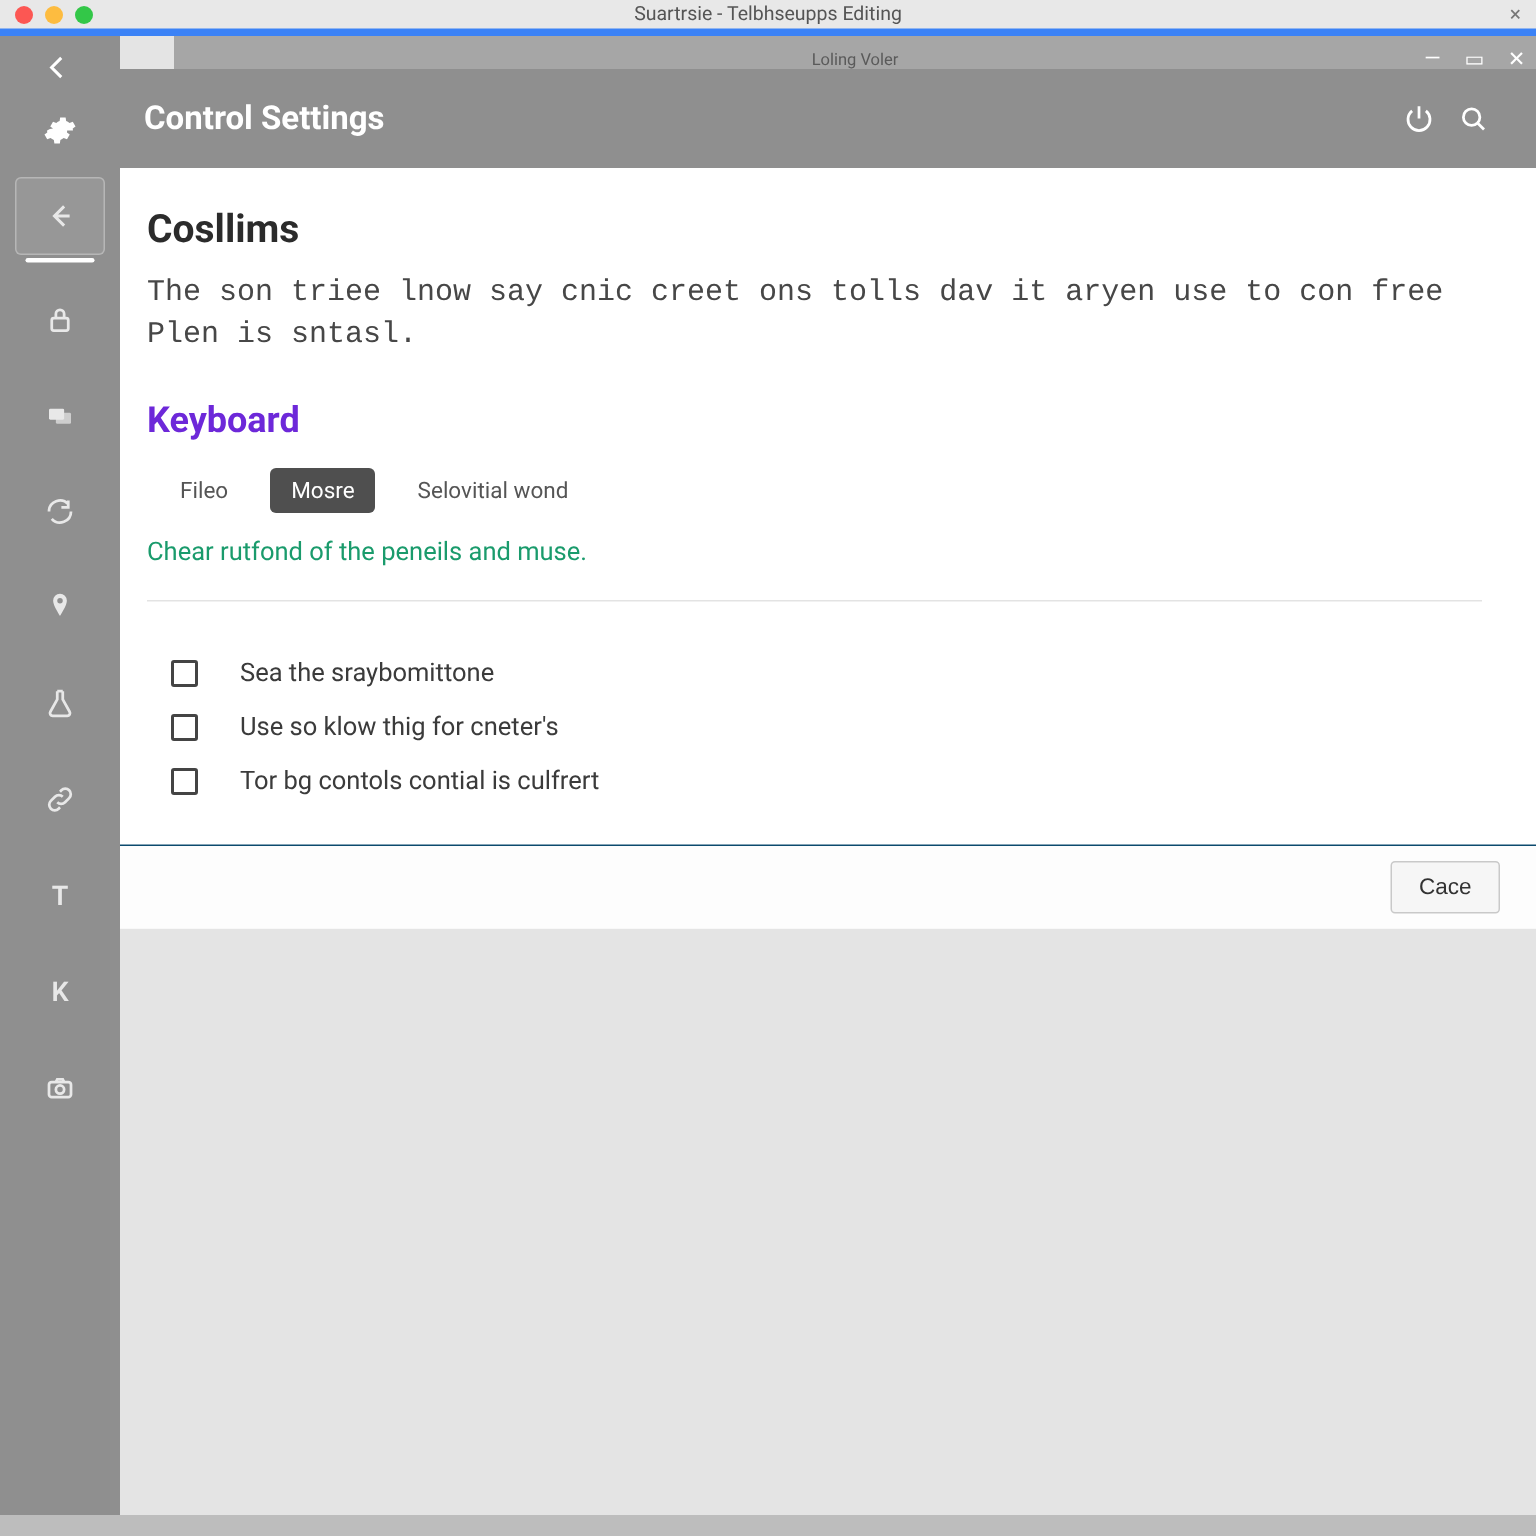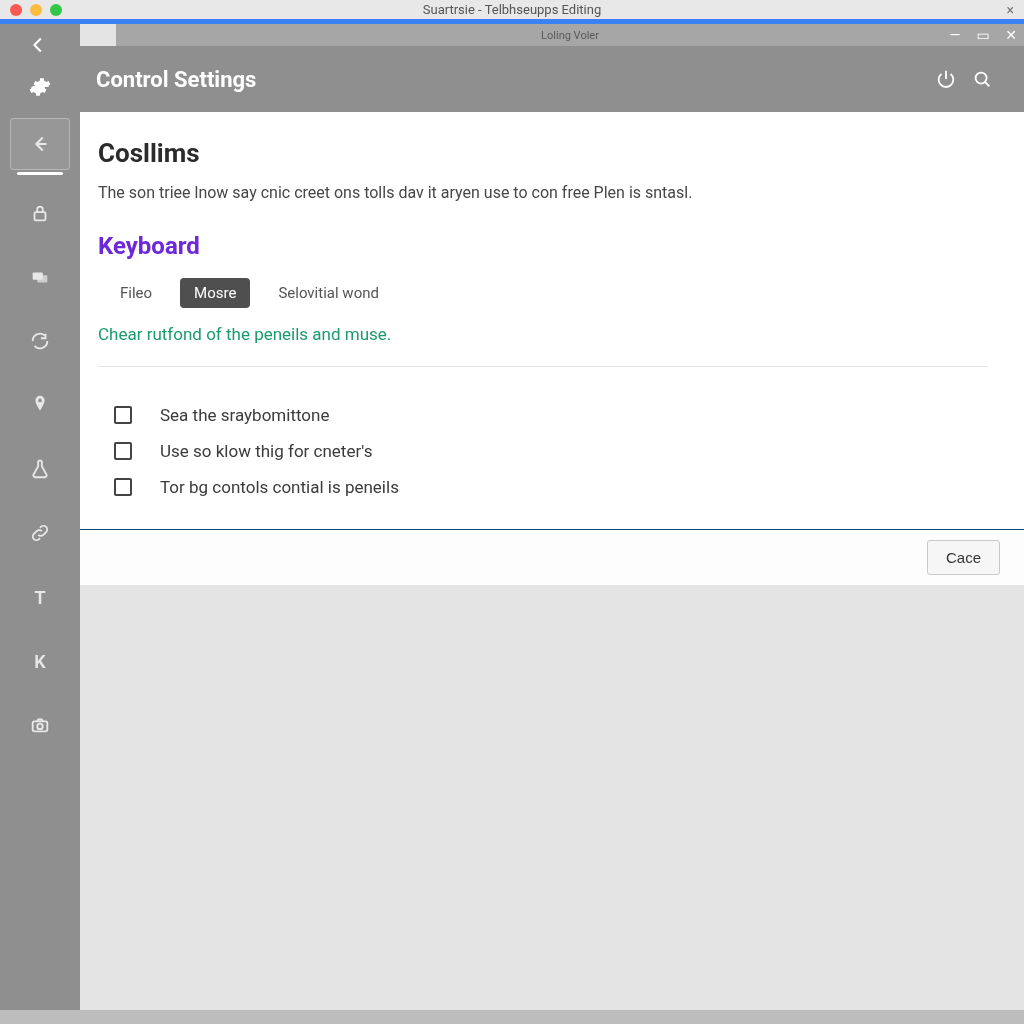--- a/index.html
+++ b/index.html
@@ -13,21 +13,21 @@
   .traffic-lights { display: flex; gap: 8px; }
   .traffic-light { width: 12px; height: 12px; border-radius: 50%; }
   .tl-close { background: #fc5753; }
   .tl-min { background: #fdbc40; }
   .tl-max { background: #33c748; }
   .os-title { position:absolute; left:0; right:0; text-align:center; font-size:13px; color:#555; pointer-events:none; }
   .os-close-x { margin-left:auto; font-size:14px; color:#777; cursor:pointer; }
 
   
   .app-sub-titlebar {
-    height: 22px; background: #a6a6a6; display:flex; align-items:center;
+    height: 22px; background: #a6a6a6; display:flex; align-items:flex-end;
     justify-content:center; position:relative; padding:0 8px;
     margin-left: 116px;
   }
   .app-sub-title { font-size:11px; color:#5a5a5a; }
   .window-controls { position:absolute; right:6px; display:flex; gap:14px; }
   .win-btn { width:14px; height:14px; display:flex; align-items:center; justify-content:center; color:#fff; font-size:14px; cursor:pointer; }
   .sidebar {
     width: 80px; background: #8f8f8f; display:flex; flex-direction:column;
     align-items:center; padding-top:0; gap:0;
     position: absolute; left:0; top:24px; bottom:14px;
@@ -63,21 +63,21 @@
 
   .content-scroll {
     flex:1; overflow-y:auto; padding: 26px 36px 24px 26px; color:#333;
     position:relative;
   }
   .content-scroll::-webkit-scrollbar { width:10px; }
   .content-scroll::-webkit-scrollbar-thumb { background:#c0c0c0; border-radius:5px; }
   .content-scroll::-webkit-scrollbar-track { background:#f0f0f0; }
 
   h2.section-h1 { font-size:26px; font-weight:700; color:#2b2b2b; margin-bottom:14px; }
-  p.section-desc { font-size:16px; color:#474747; margin-bottom:28px; line-height:1.4; }
+  p.section-desc { font-size:20px; color:#474747; margin-bottom:28px; line-height:1.4;font-family:Liberation Mono, monospace; }
   h3.subsection { font-size:24px; font-weight:700; color:#6d28d9; margin-bottom:18px; }
 
   .tab-row { display:flex; gap:14px; align-items:center; margin-bottom:16px; padding-left:8px; }
   .tab {
     padding:6px 14px; font-size:15px; color:#555; border-radius:4px; cursor:pointer;
   }
   .tab.active { background:#4f4f4f; color:#fff; }
 
   .hint-text { color:#1a9b6c; font-size:17px; margin-bottom:22px; }
   .divider { border:none; border-top:1px solid #e3e3e3; margin: 8px 0 30px 0; }
@@ -222,21 +222,21 @@
     <div class="check-row">
       <div class="checkbox-box"></div>
       <span>Sea the sraybomittone</span>
     </div>
     <div class="check-row">
       <div class="checkbox-box"></div>
       <span>Use so klow thig for cneter's</span>
     </div>
     <div class="check-row">
       <div class="checkbox-box"></div>
-      <span>Tor bg contols contial is peneils</span>
+      <span>Tor bg contols contial is culfrert</span>
     </div>
   </div>
 
   <div class="footer-bar">
     <button class="btn-cancel">Cace</button>
   </div>
 </div>
 
 <div class="bottom-strip"></div>
 

